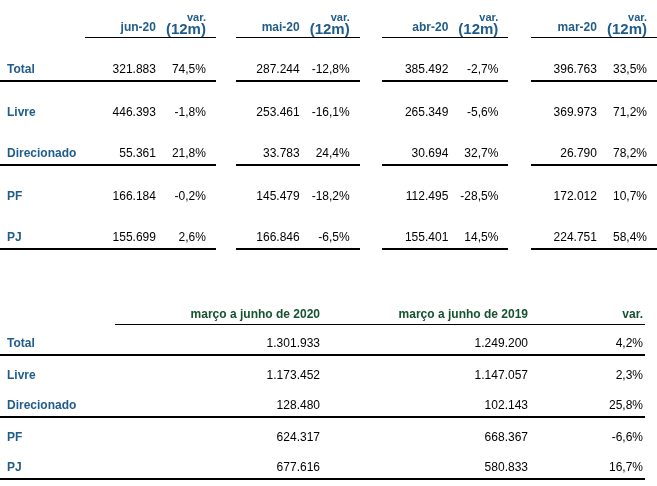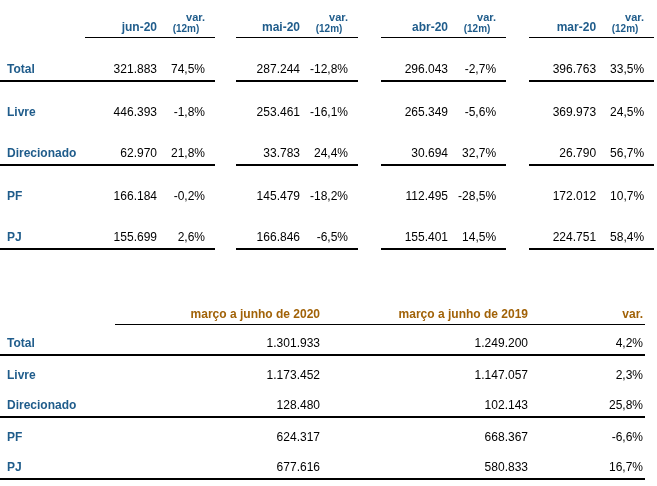--- a/index.html
+++ b/index.html
@@ -33,37 +33,37 @@
     color: #1F5C8B;
     font-weight: bold;
   }
   .t1 .gap { padding: 0; }
   .t1 tr.head .ph, .t1 tr.head .vh {
     color: #1F5C8B;
     font-weight: bold;
     border-bottom: 1px solid #000000;
     padding-bottom: 3px;
   }
-  .t1 tr.head .vh .vsub { font-size: 10px; line-height: 11px; text-align: center; }
+  .t1 tr.head .vh .vsub { font-size: 15px; line-height: 11px; }
   .t1 tr.head .vh .vtop { font-size: 11px; line-height: 12px; }
   .t1 tr.ruled > th:not(.gap), .t1 tr.ruled > td:not(.gap) {
     border-bottom: 2px solid #000000;
   }
   
   .t2 { position: absolute; top: 300px; left: 0; }
   .t2 tr.head { height: 24px; }
   .t2 tr.datarow { height: 31px; }
   .t2 .lbl {
     text-align: left;
     padding: 0 2px 4px 7px;
     color: #1F5C8B;
     font-weight: bold;
   }
   .t2 tr.head .hcell {
-    color: #a16207;
+    color: #14532d;
     font-weight: bold;
     border-bottom: 1px solid #000000;
     padding-bottom: 3px;
   }
   .t2 td.num, .t2 tr.head .hcell { padding-right: 2px; }
   .t2 .pad { padding: 0; }
   .t2 tr.ruled > th:not(.pad), .t2 tr.ruled > td:not(.pad) {
     border-bottom: 2px solid #000000;
   }
 </style>
@@ -116,55 +116,55 @@
     </tr>
 
     <tr class="datarow first ruled">
       <th class="lbl">Total</th>
       <td class="num">321.883</td>
       <td class="num">74,5%</td>
       <td class="gap"></td>
       <td class="num">287.244</td>
       <td class="num">-12,8%</td>
       <td class="gap"></td>
-      <td class="num">296.043</td>
+      <td class="num">385.492</td>
       <td class="num">-2,7%</td>
       <td class="gap"></td>
       <td class="num">396.763</td>
       <td class="num">33,5%</td>
     </tr>
 
     <tr class="datarow">
       <th class="lbl">Livre</th>
       <td class="num">446.393</td>
       <td class="num">-1,8%</td>
       <td class="gap"></td>
       <td class="num">253.461</td>
       <td class="num">-16,1%</td>
       <td class="gap"></td>
       <td class="num">265.349</td>
       <td class="num">-5,6%</td>
       <td class="gap"></td>
       <td class="num">369.973</td>
-      <td class="num">24,5%</td>
+      <td class="num">71,2%</td>
     </tr>
 
     <tr class="datarow ruled">
       <th class="lbl">Direcionado</th>
-      <td class="num">62.970</td>
+      <td class="num">55.361</td>
       <td class="num">21,8%</td>
       <td class="gap"></td>
       <td class="num">33.783</td>
       <td class="num">24,4%</td>
       <td class="gap"></td>
       <td class="num">30.694</td>
       <td class="num">32,7%</td>
       <td class="gap"></td>
       <td class="num">26.790</td>
-      <td class="num">56,7%</td>
+      <td class="num">78,2%</td>
     </tr>
 
     <tr class="datarow">
       <th class="lbl">PF</th>
       <td class="num">166.184</td>
       <td class="num">-0,2%</td>
       <td class="gap"></td>
       <td class="num">145.479</td>
       <td class="num">-18,2%</td>
       <td class="gap"></td>

